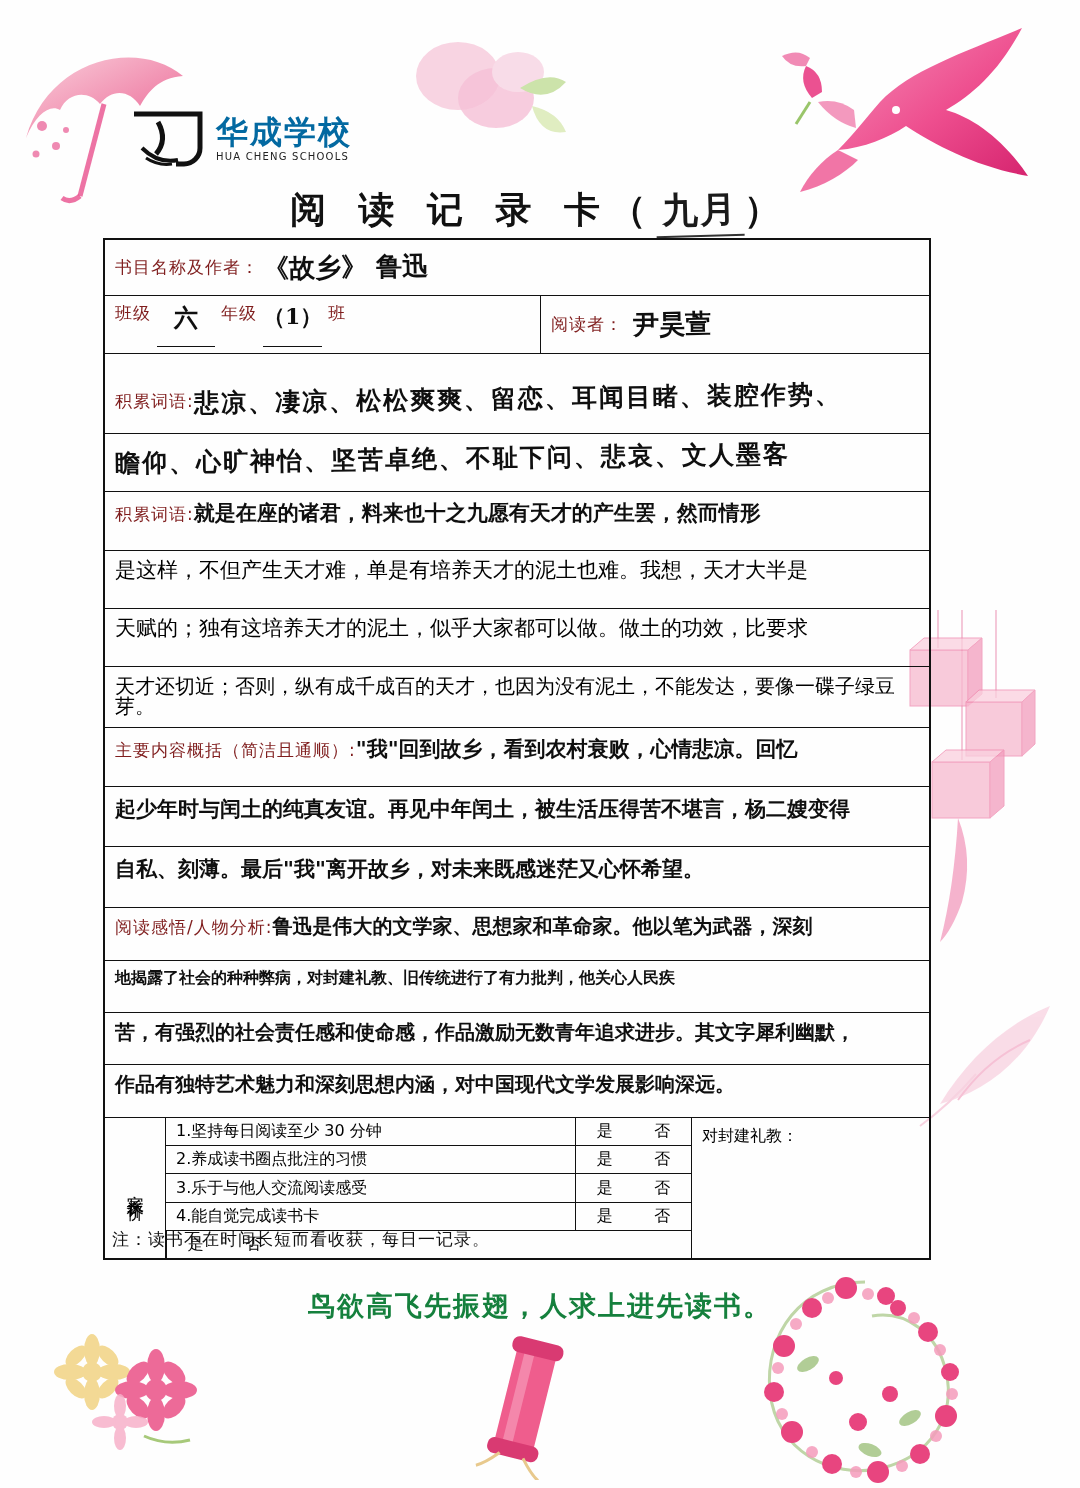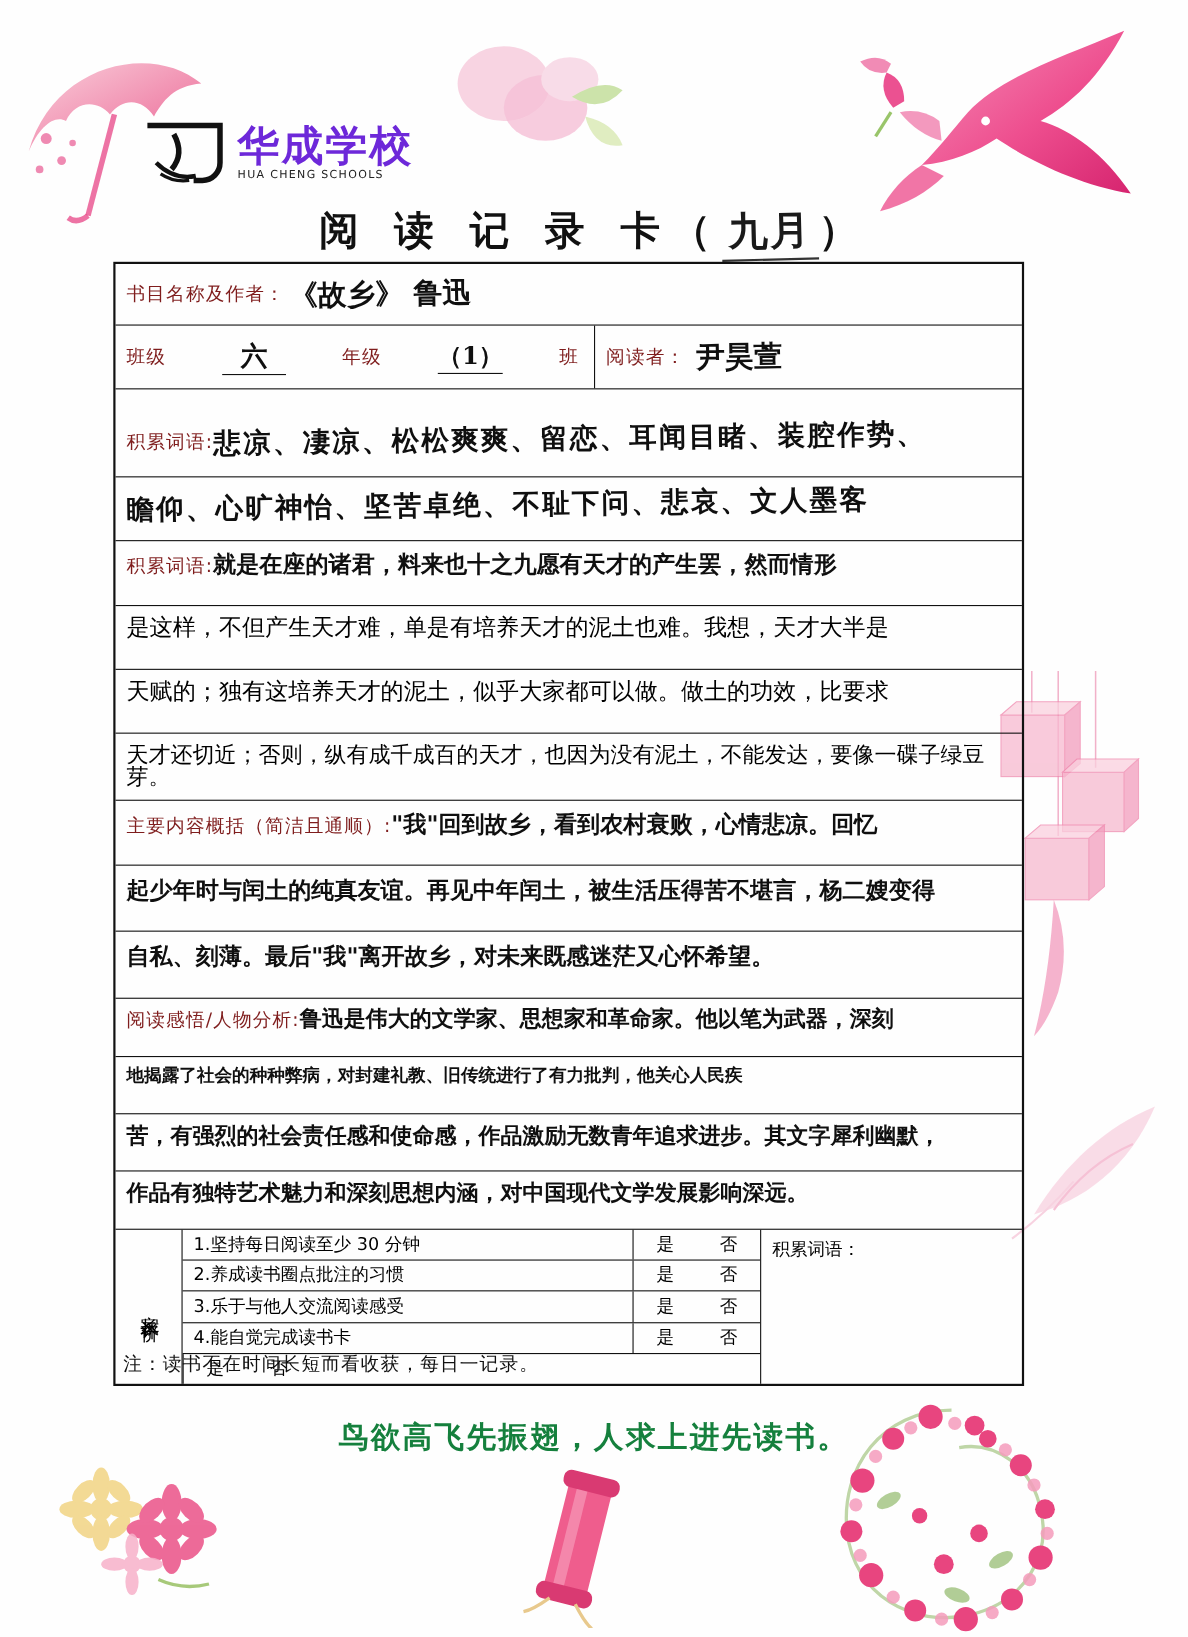--- a/index.html
+++ b/index.html
@@ -35,21 +35,21 @@
   
   .scroll{left:468px;top:1330px;width:120px;height:150px;}
 
   
   .wreath{right:100px;top:1268px;width:230px;height:220px;}
 
   
   .logo{position:absolute;left:128px;top:108px;display:flex;align-items:center;gap:8px;}
   .logo-mark{width:80px;height:62px;}
   .logo-text{display:flex;flex-direction:column;line-height:1;}
-  .logo-cn{font-size:38px;font-weight:700;letter-spacing:2px;color:#6d28d9;
+  .logo-cn{font-size:32px;font-weight:700;letter-spacing:2px;color:#0369a1;
            font-family:"DejaVu Sans","Liberation Sans",sans-serif;}
   .logo-en{font-size:10px;letter-spacing:1.2px;color:#222;margin-top:4px;}
 
   
   .title{position:absolute;left:0;right:0;top:186px;text-align:center;
          font-size:36px;font-weight:700;letter-spacing:10px;color:#111;}
   .title .month{
     display:inline-block;border-bottom:2px solid #333;padding:0 6px;
     font-family:"DejaVu Serif","Liberation Serif",serif;
     color:#1a1a1a;letter-spacing:2px;transform:rotate(-1.5deg);
@@ -67,21 +67,21 @@
     font-family:"DejaVu Serif","Liberation Serif",serif;
     color:#0f0f0f;font-weight:700;
   }
 
   
   .r-book{display:flex;align-items:center;height:56px;}
   .r-book .val{font-size:26px;margin-left:4px;transform:rotate(-1deg);}
 
   
   .r-class{display:flex;height:58px;}
-  .r-class .left{flex:0 0 415px;display:flex;align-items:center;border-right:1.5px solid #111;gap:45px;}
+  .r-class .left{flex:0 0 415px;display:flex;border-right:1.5px solid #111;}
   .r-class .right{flex:1;display:flex;align-items:center;}
   .u{display:inline-block;border-bottom:1.5px solid #111;min-width:58px;text-align:center;}
 
   
   .r-words{height:118px;position:relative;margin-top:20px;}
   .r-words .line2{position:absolute;left:0;right:0;top:59px;border-top:1.5px solid #111;}
   .words-a{position:absolute;left:10px;top:8px;right:10px;font-size:17px;}
   .words-b{position:absolute;left:10px;top:68px;right:10px;}
   .hw{font-size:25px;letter-spacing:2px;transform:rotate(-0.8deg);display:inline-block;}
 
@@ -416,21 +416,21 @@
 
         <div class="p-item">
           <div class="p-yn">
             <span>是</span>
             <span>否</span>
           </div>
         </div>
 
       </div>
       <div class="p-eval">
-        <span>积累词语：</span>
+        <span>对封建礼教：</span>
       </div>
     </div>
 
   </div>
 
   <div class="note">注：读书不在时间长短而看收获，每日一记录。</div>
   <div class="motto">鸟欲高飞先振翅，人求上进先读书。</div>
 
 </div>
 

